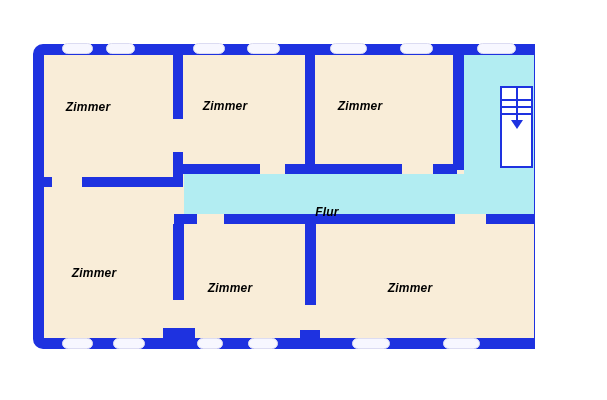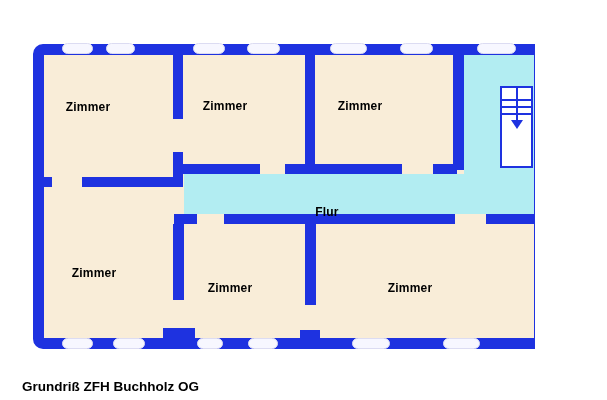--- a/index.html
+++ b/index.html
@@ -8,20 +8,21 @@
     --corridor-fill:#b2edf2;
     --window-fill:#f7f7ff;
     --text:#000000;
     --background:#ffffff;
   }
   html,body{margin:0;padding:0;background:var(--background);}
   .canvas{
     position:relative;width:535px;height:400px;overflow:hidden;
     background:var(--background);
     font-family:"Liberation Sans","DejaVu Sans",sans-serif;
+    font-style:italic;
   }
   .abs{position:absolute;}
   .interior{background:var(--room-fill);}
   .corridor-fill{background:var(--corridor-fill);}
   .outer-wall{
     border:11px solid var(--wall);
     border-radius:10px;
     background:transparent;
     box-sizing:border-box;
   }
@@ -109,15 +110,14 @@
   </div>
 
   <div class="abs room-label" style="left:88px;top:107px;">Zimmer</div>
   <div class="abs room-label" style="left:225px;top:106px;">Zimmer</div>
   <div class="abs room-label" style="left:360px;top:106px;">Zimmer</div>
   <div class="abs room-label" style="left:327px;top:196px;margin-top:16px;">Flur</div>
   <div class="abs room-label" style="left:94px;top:273px;">Zimmer</div>
   <div class="abs room-label" style="left:230px;top:288px;">Zimmer</div>
   <div class="abs room-label" style="left:410px;top:288px;">Zimmer</div>
 
-  <div class="abs caption" style="left:22px;top:379px;">Grundriß ZFH Buchholz OG</div>
 
 </div>
 
 </body></html>

